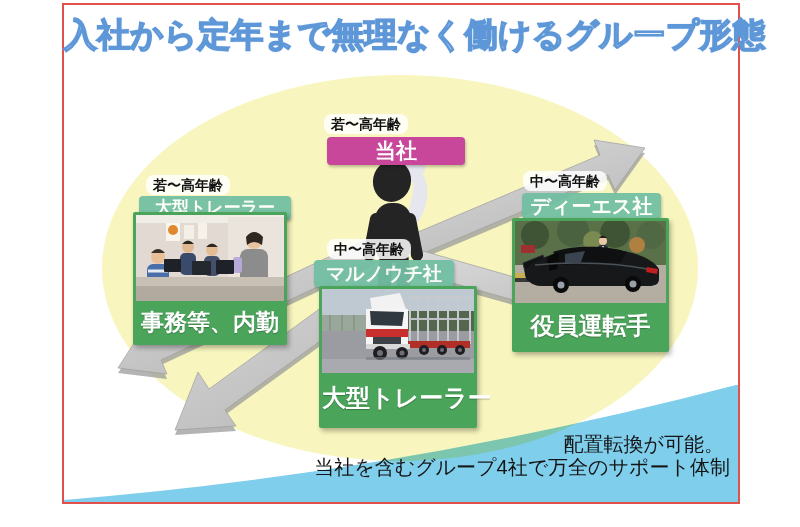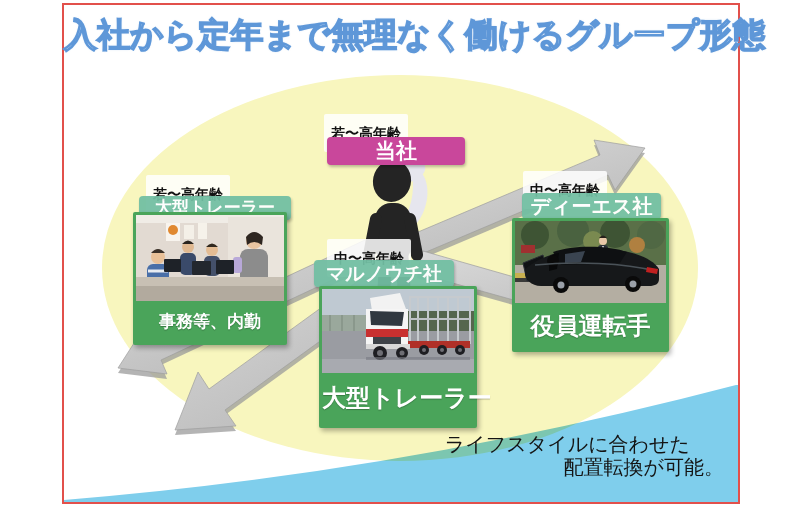--- a/index.html
+++ b/index.html
@@ -9,36 +9,36 @@
          border:2px solid var(--border-red,#E2504B);background:#ffffff;}
   .scene{position:absolute;left:0;top:0;width:674px;height:497px;}
 
   .slide-title{position:absolute;top:8px;left:0;width:100%;text-align:center;
     font-size:33px;font-weight:bold;letter-spacing:0;
     color:var(--title-fill,#EAF2FC);
     -webkit-text-stroke:1.4px var(--title-stroke,#5E97D8);
     text-shadow:0 0 2px rgba(110,160,220,.55);white-space:nowrap;}
 
   .age-label{position:absolute;background:rgba(255,255,255,.85);color:#111;
-    font-size:14px;font-weight:bold;line-height:20px;padding:9px 7px;border-radius:2px;white-space:nowrap;}
+    font-size:14px;font-weight:bold;line-height:20px;padding:0 7px;border-radius:8px;white-space:nowrap;}
   .teal-box{position:absolute;background:var(--label-teal,#72BFA3);opacity:.94;color:#fff;
     font-weight:bold;text-align:center;border-radius:4px;
     box-shadow:1px 2px 3px rgba(0,0,0,.25);white-space:nowrap;}
   .magenta-box{position:absolute;left:263px;top:132px;width:138px;height:28px;
     background:var(--box-magenta,#C9479B);color:#fff;font-size:21px;font-weight:bold;
     line-height:28px;text-align:center;border-radius:4px;box-shadow:1px 2px 3px rgba(0,0,0,.25);}
 
   .card{position:absolute;background:var(--card-green,#4AA45A);border-radius:2px;
     box-shadow:2px 3px 5px rgba(0,0,0,.3);padding:3px;box-sizing:border-box;}
   .card .photo{display:block;}
   .card .job{color:#fff;font-weight:bold;text-align:center;
     text-shadow:0 1px 1px rgba(0,0,0,.25);white-space:nowrap;}
 
   .card-left{left:69px;top:207px;width:154px;height:133px;}
-  .card-left .job{font-size:17px;line-height:42px;}
+  .card-left .job{font-size:23px;line-height:42px;}
   .card-mid{left:255px;top:281px;width:158px;height:142px;}
   .card-mid .job{font-size:24px;line-height:50px;}
   .card-right{left:448px;top:213px;width:157px;height:134px;}
   .card-right .job{font-size:24px;line-height:46px;text-align:center;}
 
   .age-top{left:260px;top:109px;}
   .age-left{left:82px;top:170px;}
   .teal-left{left:75px;top:191px;width:152px;height:24px;font-size:17px;line-height:24px;}
   .age-mid{left:263px;top:234px;}
   .teal-mid{left:250px;top:255px;width:140px;height:27px;font-size:19px;line-height:27px;}
@@ -218,18 +218,18 @@
         <path d="M 132,46 L 143,48 L 142,53 L 131,51 Z" fill="#C02020"></path>
         <circle cx="118" cy="63" r="8" fill="#0A0A0A"></circle>
           <circle cx="118" cy="63" r="3.5" fill="#9AA0A8"></circle>
         <circle cx="46" cy="64" r="8" fill="#0A0A0A"></circle>
           <circle cx="46" cy="64" r="3.5" fill="#9AA0A8"></circle>
       </svg>
       <div class="job">役員運転手</div>
     </div>
 
     <div class="footer">
-      <div class="l1">ライフスタイルに合わせた</div>
       <div class="l2">配置転換が可能。</div>
+      <div class="l3">当社を含むグループ4社で万全のサポート体制</div>
     </div>
 
   </div>
 </div>
 
 </body></html>

